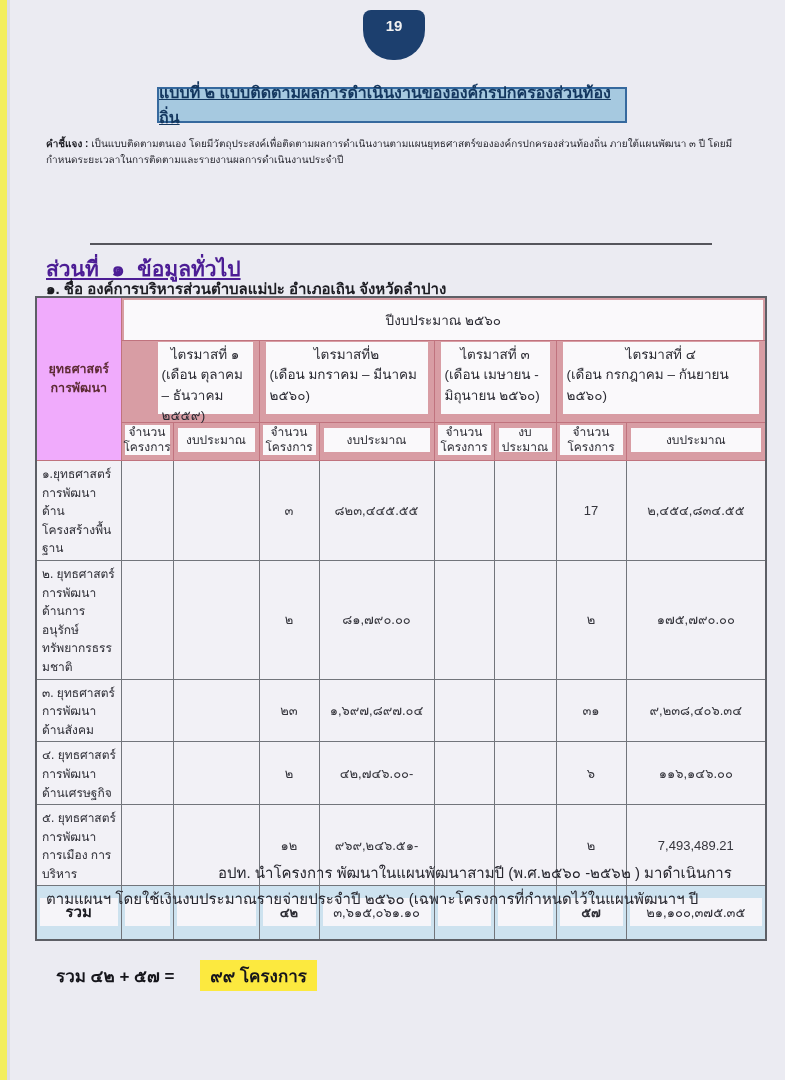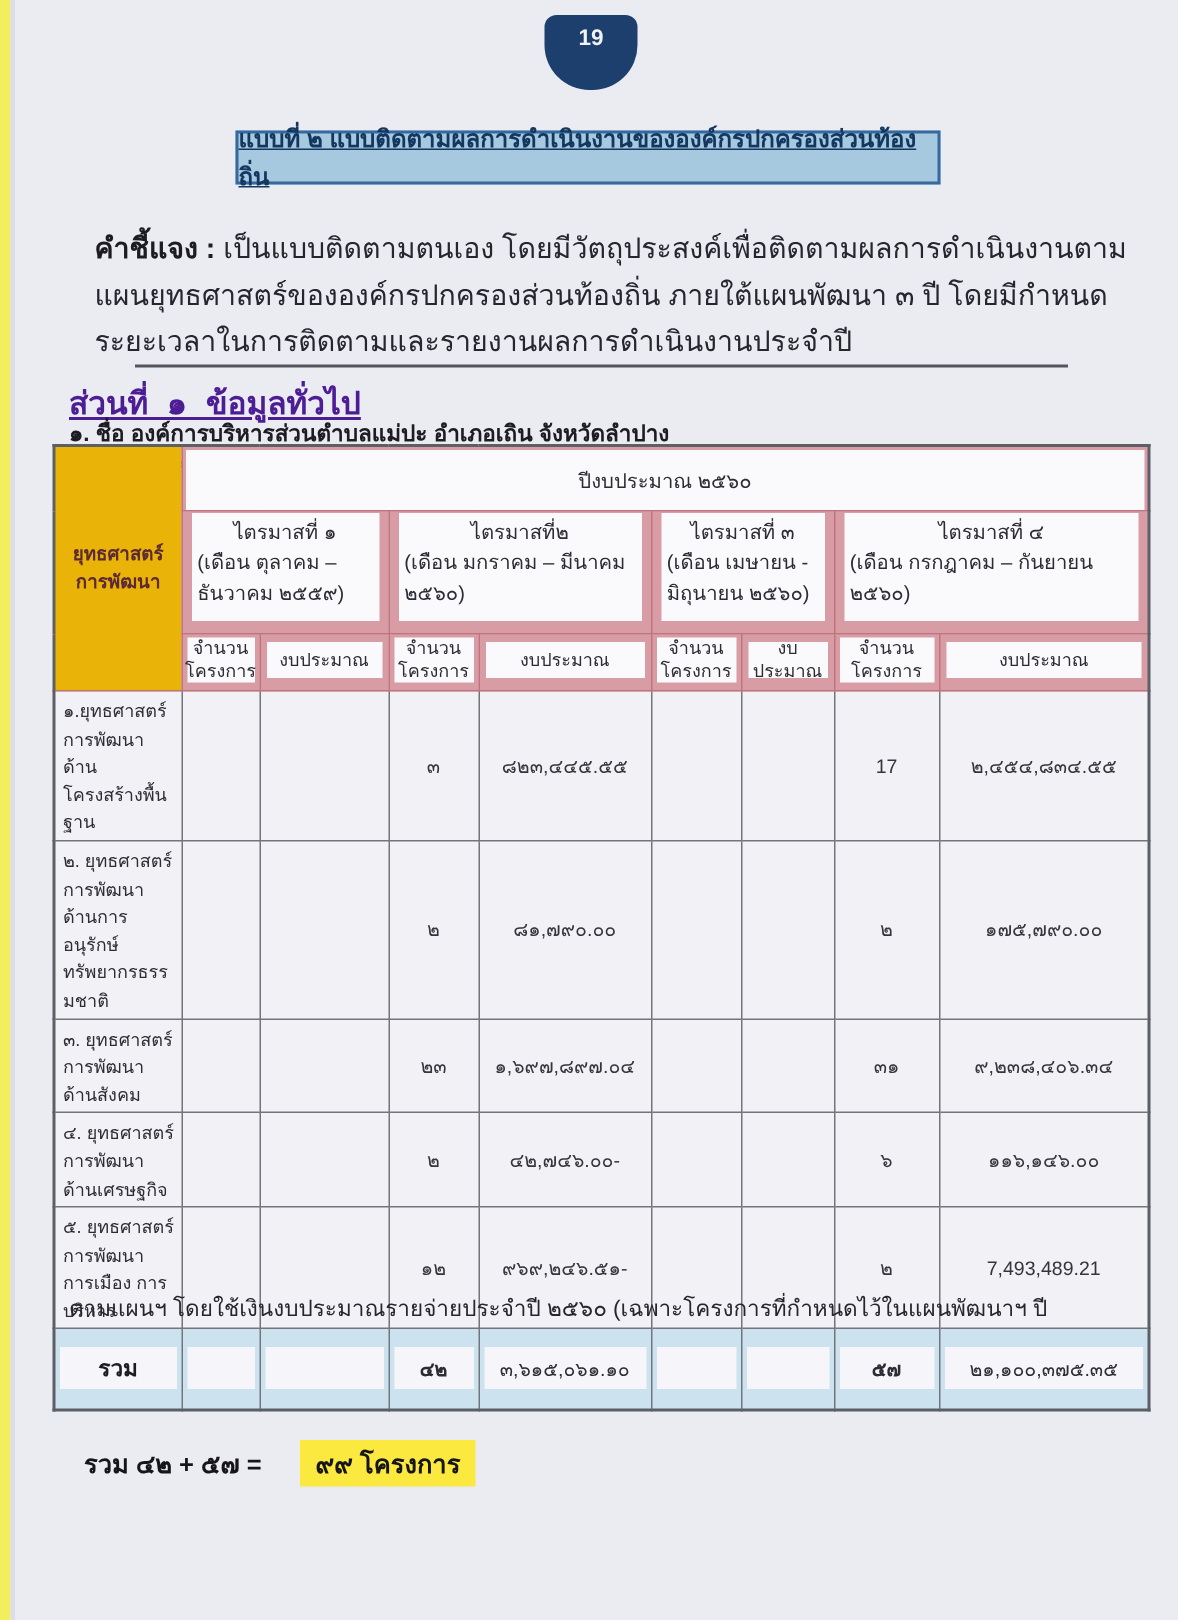--- a/index.html
+++ b/index.html
@@ -22,22 +22,22 @@
   .title-box{
     position:absolute;left:157px;top:87px;width:470px;height:36px;
     background:#a6c9e0;border:2px solid #36699e;box-sizing:border-box;
     display:flex;align-items:center;justify-content:center;
   }
   .title-box span{
     font-weight:bold;font-size:16px;color:#14375f;text-decoration:underline;
   }
 
   .intro{
-    position:absolute;left:46px;top:152px;width:700px;
-    font-size:19px;line-height:1.62;color:#26262e;margin-left:17px;
+    position:absolute;left:46px;top:136px;width:700px;
+    font-size:10px;line-height:1.62;color:#26262e;
   }
   .intro b{color:#1c1c22;}
   .intro-rule{
     position:absolute;left:90px;top:243px;width:622px;height:0;
     border-top:2px solid #55555c;
   }
 
   .section-heading{
     position:absolute;left:46px;top:252px;
     font-weight:bold;font-size:21px;text-decoration:underline;color:#4c1d95;font-family:Liberation Mono, monospace;
@@ -48,21 +48,21 @@
   table.report{
     position:absolute;left:35px;top:296px;width:730px;
     border-collapse:collapse;table-layout:fixed;
     border:2px solid #5d5f66;
   }
   table.report td{padding:0;vertical-align:top;box-sizing:border-box;}
 
   
   td.hdr{background:#d89da4;border:1px solid #c0737e;}
   .strategy-cell{
-    background:#eab308;border:1px solid #c0737e;
+    background:#f0abfc;border:1px solid #c0737e;
     text-align:center;vertical-align:middle !important;
     font-size:12.5px;color:#5c2a33;font-weight:bold;line-height:1.5;
     padding:4px !important;
   }
   .year-inset{
     height:40px;margin:2px 2px 0 2px;background:#faf9fb;
     display:flex;align-items:center;justify-content:center;
     font-size:13.5px;color:#2c2c34;
   }
   .quarter-inset{
@@ -155,21 +155,21 @@
 
   <tbody>
       <tr>
     <td class="strategy-cell" rowspan="3">ยุทธศาสตร์ การพัฒนา</td>
     <td class="hdr" colspan="8" style="height:38px;">
       <div class="year-inset">ปีงบประมาณ ๒๕๖๐</div>
     </td>
   </tr>
 
   <tr>
-    <td class="hdr" colspan="2" style="height:78px;">
+    <td class="hdr" colspan="2" style="height:78px;padding-left:30px;">
       <div class="quarter-inset">
         <div class="q-title">ไตรมาสที่ ๑</div>
         <div class="q-months">(เดือน ตุลาคม – ธันวาคม ๒๕๕๙)</div>
       </div>
     </td>
     <td class="hdr" colspan="2">
       <div class="quarter-inset">
         <div class="q-title">ไตรมาสที่๒</div>
         <div class="q-months">(เดือน มกราคม – มีนาคม ๒๕๖๐)</div>
       </div>
@@ -381,19 +381,20 @@
           <div class="tot-inset" style="font-weight:bold;">๕๗</div>
         </td>
     <td class="tc">
           <div class="tot-inset">๒๑,๑๐๐,๓๗๕.๓๕</div>
         </td>
   </tr>
 </tbody>
   </table>
 
 <div class="footer">
+  <div class="indent">อปท. นำโครงการ พัฒนาในแผนพัฒนาสามปี (พ.ศ.๒๕๖๐ -๒๕๖๒ ) มาดำเนินการ</div>
   <div>ตามแผนฯ โดยใช้เงินงบประมาณรายจ่ายประจำปี ๒๕๖๐ (เฉพาะโครงการที่กำหนดไว้ในแผนพัฒนาฯ ปี</div>
 </div>
 
 <div class="sum-line">
   <span>รวม  ๔๒ + ๕๗ =</span>
   <span class="sum-highlight">๙๙  โครงการ</span>
 </div>
 
 </body></html>

